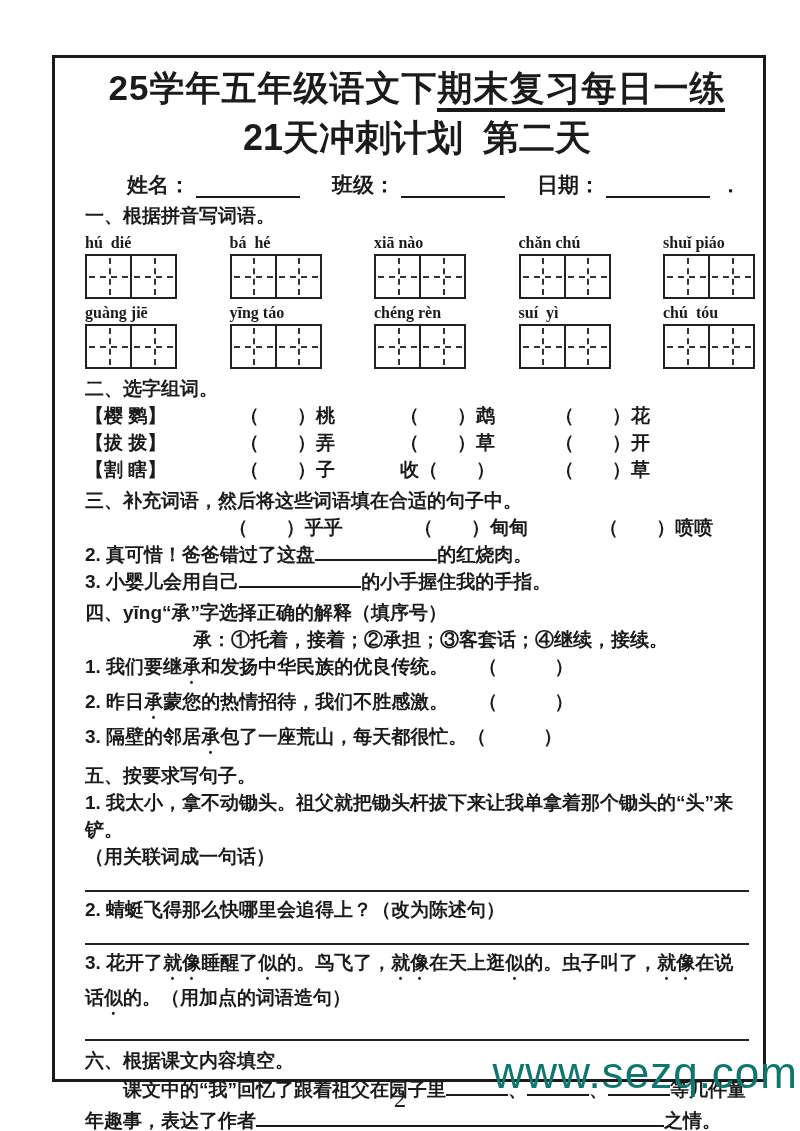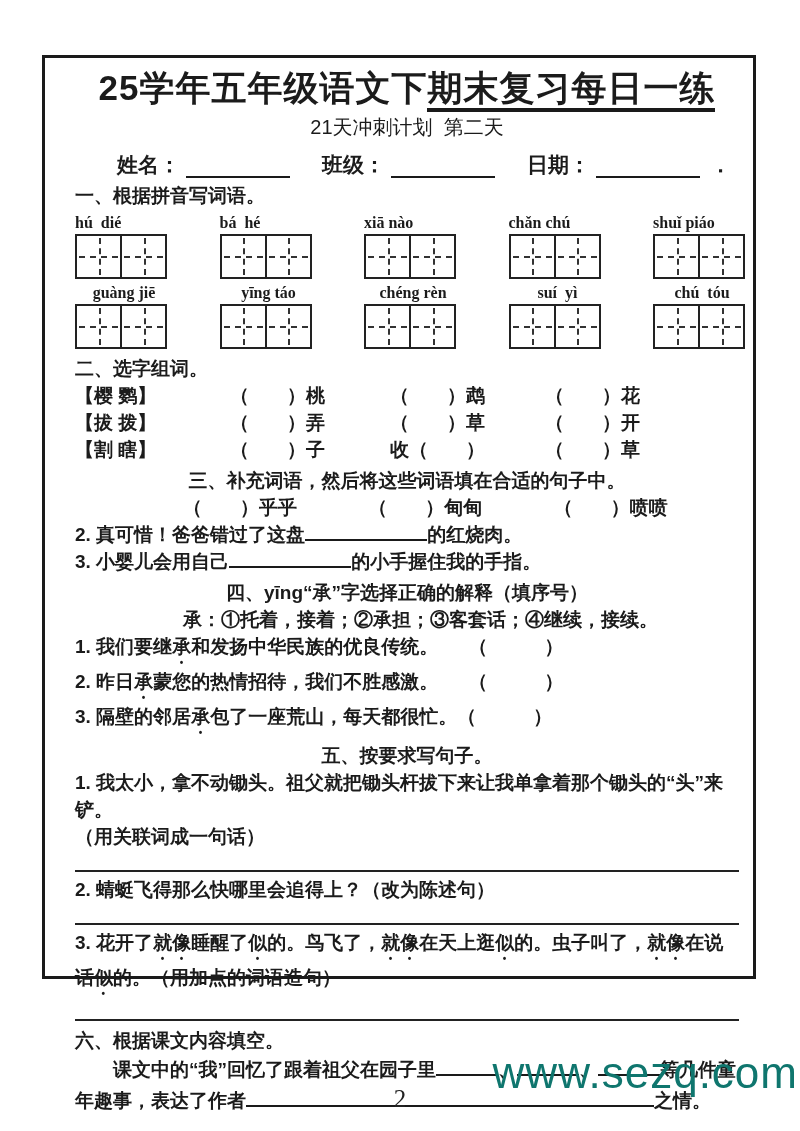--- a/index.html
+++ b/index.html
@@ -1,24 +1,24 @@
 <!DOCTYPE html>
 <html><head>
 <meta charset="utf-8">
 <style>
   html,body{margin:0;padding:0;background:#fff;}
   .page{position:relative;width:800px;height:1131px;background:#fff;overflow:hidden;
         font-family:"Liberation Sans",sans-serif;color:#1b1b1b;}
-  .border-box{position:absolute;left:42px;top:55px;width:714px;height:924px;
+  .border-box{position:absolute;left:52px;top:55px;width:714px;height:1027px;
         border:3px solid #1a1a1a;box-sizing:border-box;background:#fff;
         padding:4px 14px 0 30px;}
   .title{margin:4px 0 0 0;text-align:center;font-size:35px;font-weight:900;
         letter-spacing:1px;line-height:1.25;white-space:nowrap;}
   .title .u{border-bottom:4px solid #1a1a1a;padding-bottom:1px;}
-  .subtitle{margin:5px 0 0 0;text-align:center;font-size:20px;font-weight:400;
+  .subtitle{margin:5px 0 0 0;text-align:center;font-size:36px;font-weight:700;
         white-space:pre;line-height:1.25;}
   .info-row{margin-top:11px;display:flex;align-items:flex-end;padding-left:42px;
         font-size:21px;font-weight:900;line-height:27px;gap:6px;}
   .blank{display:inline-block;border-bottom:2.5px solid #1a1a1a;height:16px;}
   .info-blank{width:104px;margin-right:26px;}
   .info-blank.last{margin-right:4px;}
   .line{font-size:19px;font-weight:700;line-height:27px;}
   .sec-heading{font-size:19px;font-weight:700;line-height:27px;margin-top:4px;}
   
   .py-row{display:flex;justify-content:space-between;width:676px;margin-top:2px;}
@@ -28,30 +28,30 @@
   .tian{display:flex;border:2.5px solid #222;width:88px;box-sizing:content-box;}
   .cell{position:relative;width:44px;height:41px;}
   .cell + .cell{border-left:2.5px solid #222;}
   .cell::before{content:"";position:absolute;left:2px;right:2px;top:50%;
         border-top:2px dashed #333;}
   .cell::after{content:"";position:absolute;top:2px;bottom:2px;left:50%;
         border-left:2px dashed #333;}
   
   .s2-row{display:grid;grid-template-columns:155px 160px 155px auto;}
   
-  .s3-words{display:flex;padding-left:108px;}
+  .s3-words{display:flex;padding-left:108px;text-align:center;}
   .s3-words span{width:212px;}
   .s3-blank{width:122px;}
   .indent{padding-left:108px;}
   
   .dot-em{-webkit-text-emphasis:filled dot #1b1b1b;-webkit-text-emphasis-position:under right;
         text-emphasis:filled dot #1b1b1b;text-emphasis-position:under right;}
   .ans-gap{margin-left:1.6em;}
   .answer-line{height:20px;border-bottom:2.5px solid #222;margin-bottom:4px;}
-  .mt4{text-align:center;} .mt6{margin-top:6px;}
+  .mt4{} .mt6{margin-top:6px;}
   .s6-text{font-size:19px;font-weight:700;line-height:31px;text-indent:2em;}
   .s6-blank{width:62px;}
   .s6-blank-long{width:408px;}
   .page-number{position:absolute;left:0;right:0;top:1085px;text-align:center;
         font-family:"Liberation Serif",serif;font-size:25px;color:#222;}
   .watermark{position:absolute;right:2px;top:1048px;font-size:44px;letter-spacing:1px;
         color:#0f766e;font-weight:400;z-index:5;}
 </style>
 </head>
 <body>

